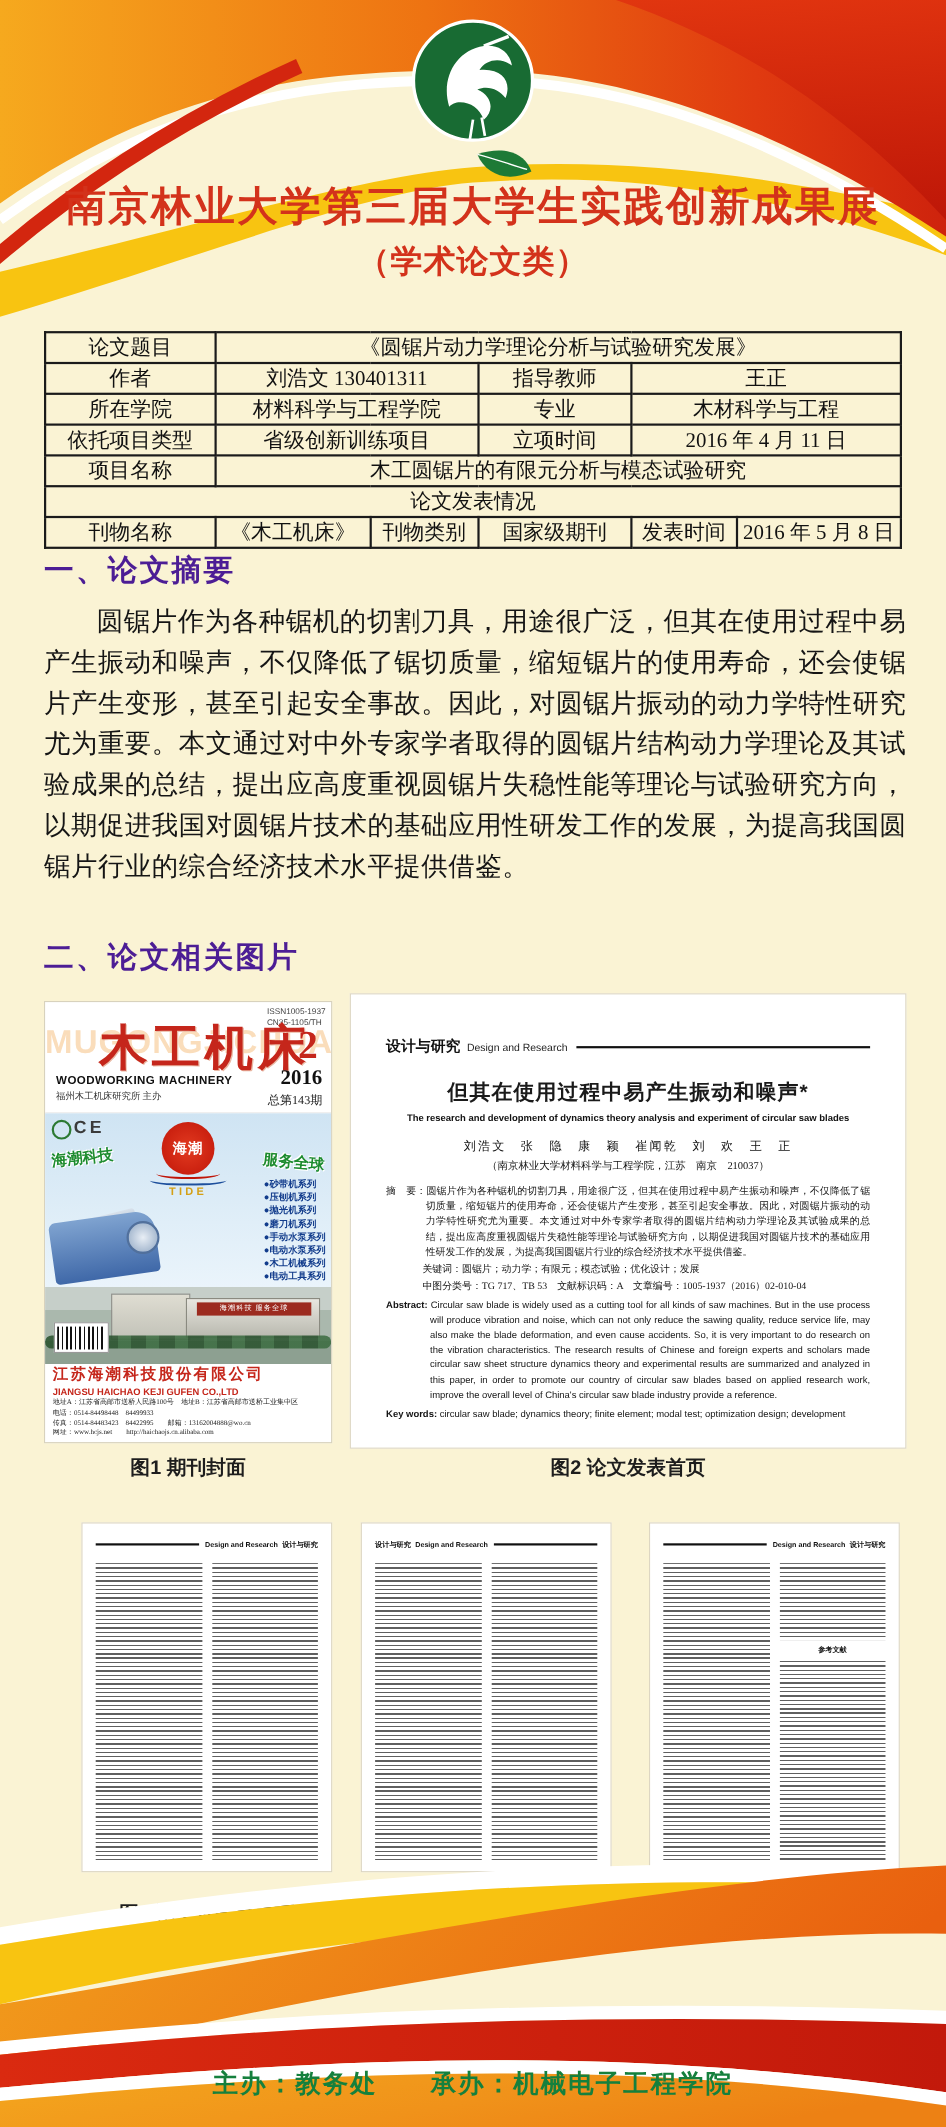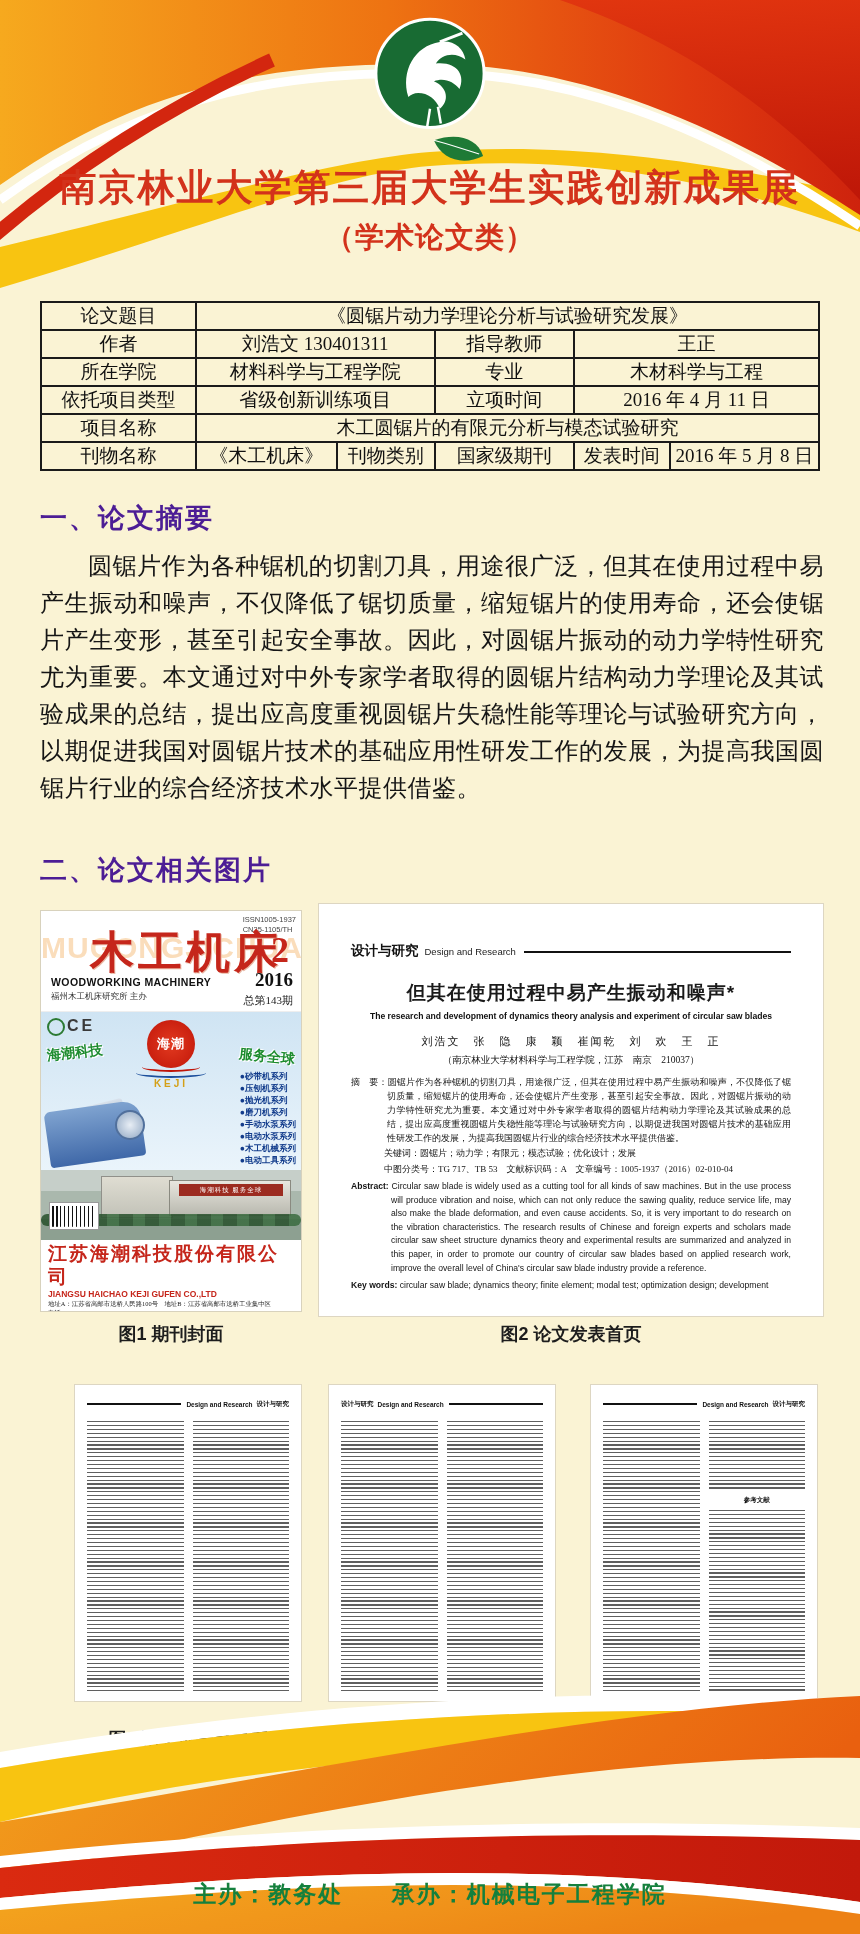--- a/index.html
+++ b/index.html
@@ -70,21 +70,21 @@
   .fact-banner{position:absolute;top:14px;right:18px;width:104px;height:12px;background:#9c2b20;color:#fff;
     font-size:6.5px;line-height:12px;text-align:center;letter-spacing:1px;}
   .fact-bld2{position:absolute;top:6px;left:60px;width:70px;height:40px;background:linear-gradient(#dfdzd2,#c2c2b8);
     background:linear-gradient(#dfddd2,#c2c2b8);border:1px solid #90908a;}
   .fact-trees{position:absolute;bottom:14px;left:0;width:100%;height:12px;
     background:repeating-linear-gradient(to right,#27502b 0 14px,#3a6b3f 14px 26px);border-radius:6px;opacity:.85;}
   .barcode{position:absolute;bottom:10px;left:8px;width:48px;height:26px;background:#fff;
     border:1px solid #999;background-image:repeating-linear-gradient(to right,#111 0 1.5px,transparent 1.5px 4px);
     background-size:90% 80%;background-repeat:no-repeat;background-position:center;}
   .cover-info{padding:3px 7px 0 7px;line-height:1.2;}
-  .ci-cn{font-size:19px;font-weight:bold;color:#C5261B;letter-spacing:2px;}
+  .ci-cn{font-size:14px;font-weight:bold;color:#C5261B;letter-spacing:2px;}
   .ci-en{font-size:8.5px;font-weight:bold;color:#C5261B;font-family:"Liberation Sans",sans-serif;}
   .ci-line{font-size:6.4px;color:#222;margin-top:1.5px;white-space:nowrap;overflow:hidden;}
   
   .page1{position:absolute;left:318px;top:903px;width:506px;height:414px;background:#fff;
     border:1px solid #ddd6c2;box-sizing:border-box;padding:24px 32px 10px 32px;overflow:hidden;}
   .p1-head{display:flex;align-items:baseline;margin-top:14px;}
   .p1-head .cn{font-size:13.5px;font-weight:bold;color:#111;font-family:"Liberation Sans",sans-serif;}
   .p1-head .en{font-size:9.5px;color:#222;margin-left:6px;font-family:"Liberation Sans",sans-serif;}
   .p1-head .rule{flex:1;border-bottom:2px solid #111;margin-left:8px;transform:translateY(-2px);}
   .p1-title{margin-top:20px;text-align:center;font-size:19px;font-weight:bold;color:#1a1a1a;
@@ -187,20 +187,23 @@
       <td>依托项目类型</td>
       <td colspan="2">省级创新训练项目</td>
       <td>立项时间</td>
       <td colspan="2">2016 年 4 月 11 日</td>
     </tr>
     <tr>
       <td>项目名称</td>
       <td colspan="5">木工圆锯片的有限元分析与模态试验研究</td>
     </tr>
     <tr>
+      <td colspan="6">论文发表情况</td>
+    </tr>
+    <tr>
       <td>刊物名称</td>
       <td>《木工机床》</td>
       <td>刊物类别</td>
       <td>国家级期刊</td>
       <td>发表时间</td>
       <td>2016 年 5 月 8 日</td>
     </tr>
   </tbody>
     </table>
 
@@ -224,21 +227,21 @@
       <div class="cover-vol">总第143期</div>
     </div>
     <div class="cover-sky">
       <div class="cover-ce-ring"></div>
       <div class="cover-ce">CE</div>
       <div class="brand-l">海潮科技</div>
       <div class="brand-r">服务全球</div>
       <div class="tide-circle">海潮</div>
       <div class="tide-wave2"></div>
       <div class="tide-wave"></div>
-      <div class="tide-txt">KEJI</div>
+      <div class="tide-txt">TIDE</div>
       <div class="machine-b"></div>
       <div class="machine-a"></div>
       <div class="machine-c"></div>
       <div class="prod-list">
         <div>●砂带机系列</div>
         <div>●压刨机系列</div>
         <div>●抛光机系列</div>
         <div>●磨刀机系列</div>
         <div>●手动水泵系列</div>
         <div>●电动水泵系列</div>

